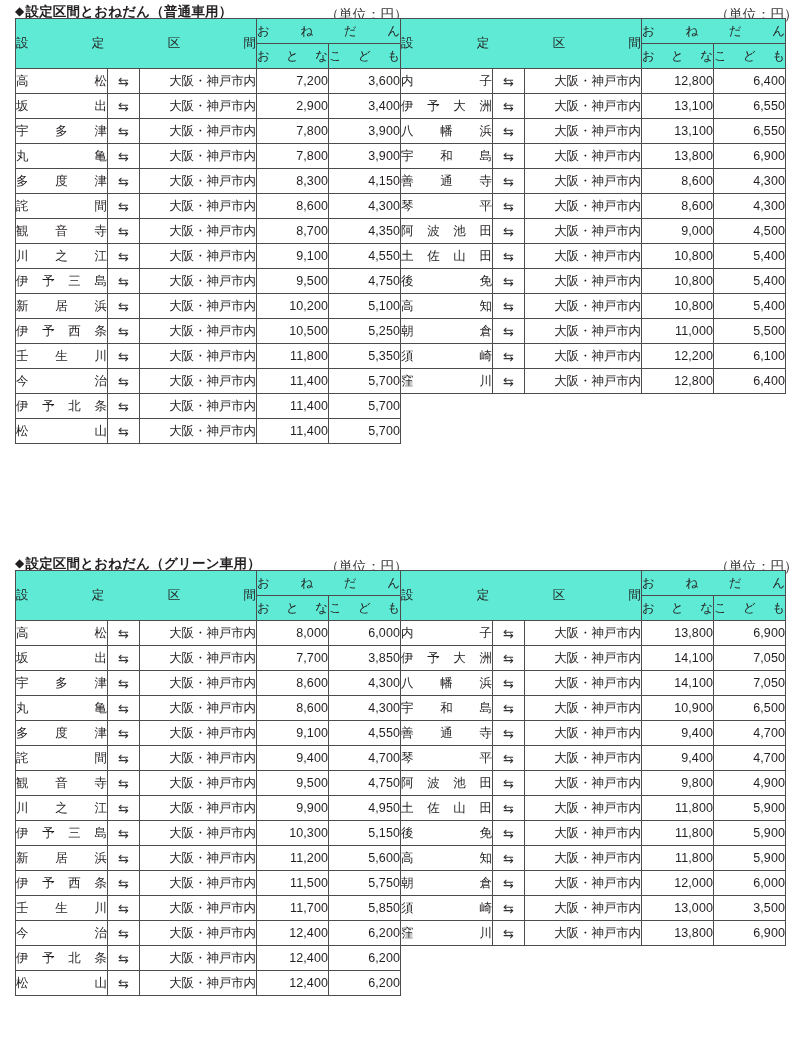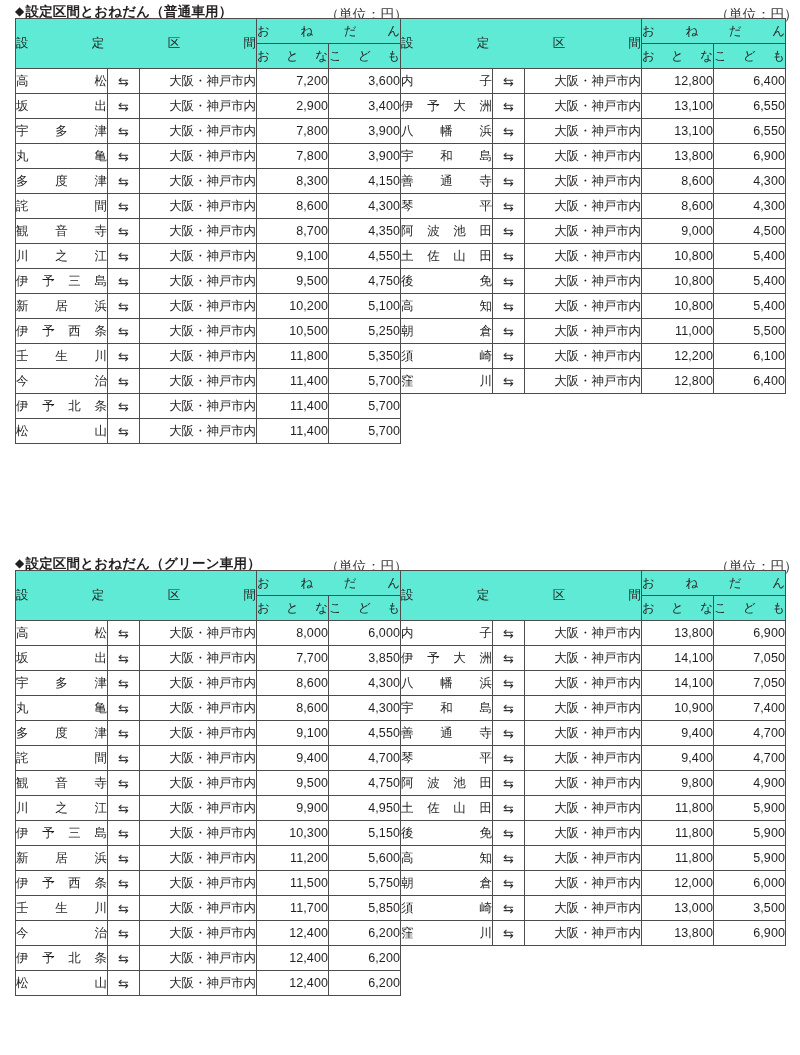--- a/index.html
+++ b/index.html
@@ -708,21 +708,21 @@
             <td class="price">14,100</td>
             <td class="price">7,050</td>
           </tr>
           <tr>
             <td class="station">
               <span class="spread">宇和島</span>
             </td>
             <td class="arrow">⇆</td>
             <td class="dest">大阪・神戸市内</td>
             <td class="price">10,900</td>
-            <td class="price">7,400</td>
+            <td class="price">6,500</td>
           </tr>
           <tr>
             <td class="station">
               <span class="spread">善通寺</span>
             </td>
             <td class="arrow">⇆</td>
             <td class="dest">大阪・神戸市内</td>
             <td class="price">9,400</td>
             <td class="price">4,700</td>
           </tr>

